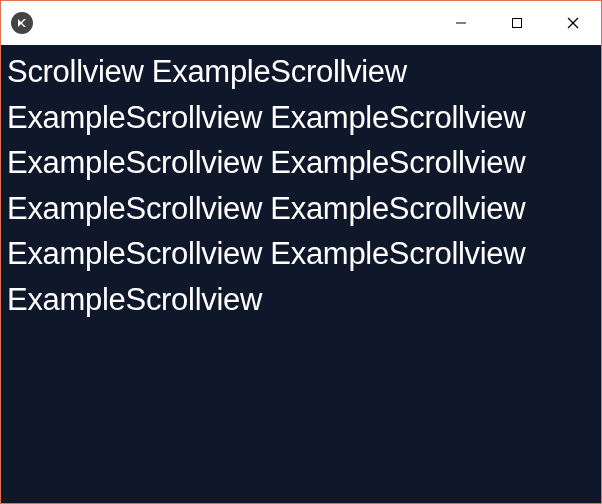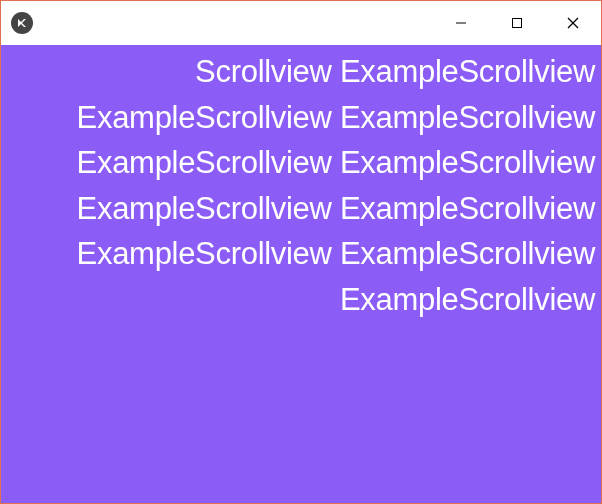--- a/index.html
+++ b/index.html
@@ -50,24 +50,23 @@
     .win-btn {
       width: 56px;
       height: 100%;
       display: flex;
       align-items: center;
       justify-content: center;
       cursor: pointer;
     }
     .content {
       flex: 1;
-      background: #8b5cf6;
+      background: #0f172a;
       overflow: hidden;
       padding: 4px 6px 16px 6px;
-      text-align: right;
     }
     .content-text {
       color: #ffffff;
       font-size: 31px;
       line-height: 1.47;
       font-weight: 400;
       word-wrap: break-word;
       letter-spacing: -0.3px;
     }
   </style>

